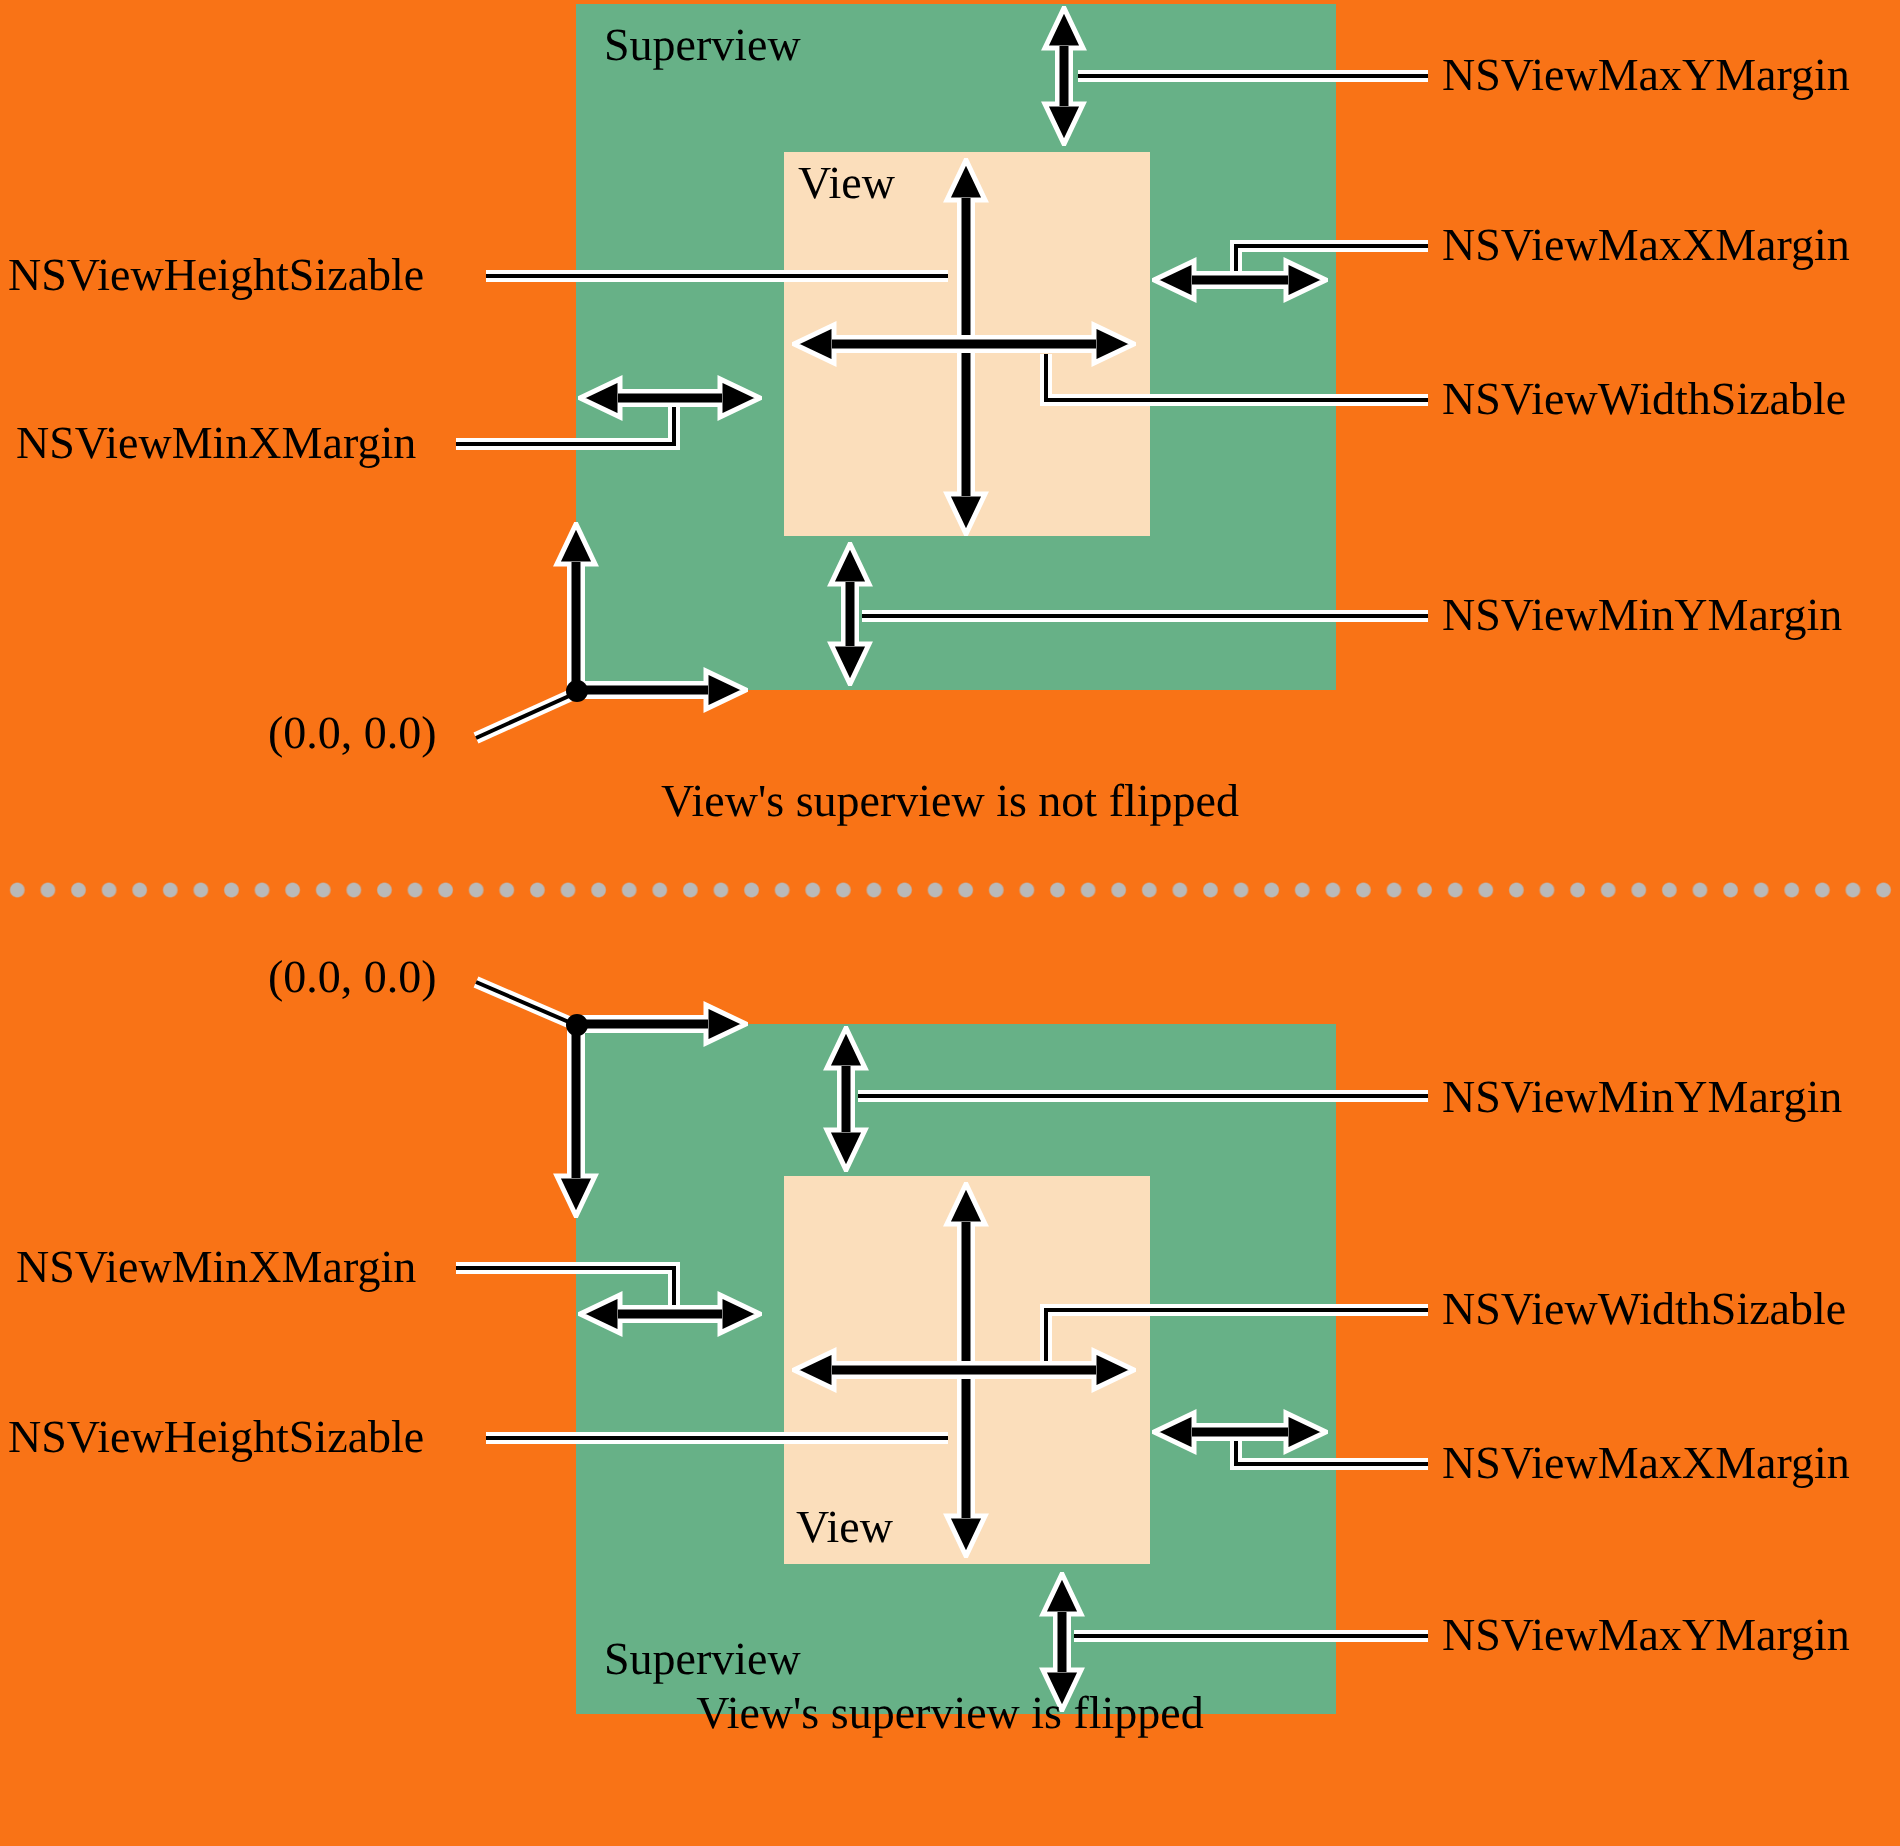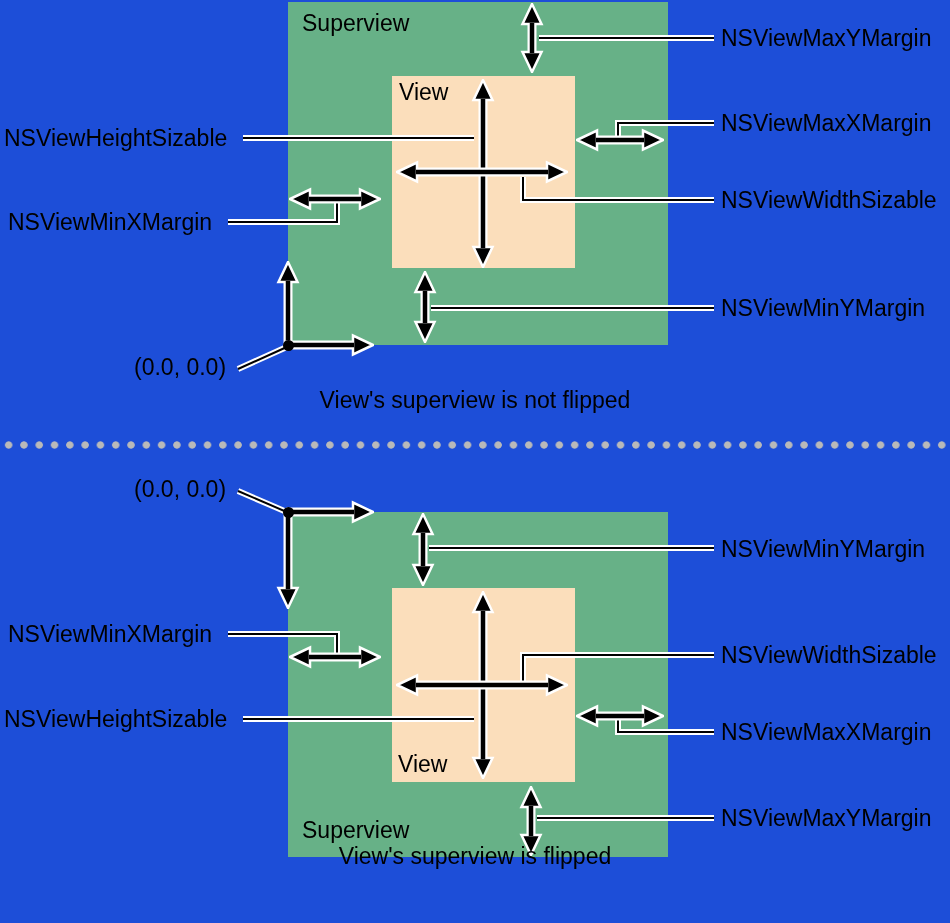--- a/index.html
+++ b/index.html
@@ -1,18 +1,18 @@
 <!DOCTYPE html>
 <html><head>
 <meta charset="utf-8">
 <style>
   *{margin:0;padding:0;box-sizing:border-box}
   html,body{background:#fff}
-  .canvas{position:relative;width:950px;height:923px;background:#1d4ed8;
-          font-family:Liberation Sans, sans-serif;overflow:hidden}
+  .canvas{position:relative;width:950px;height:923px;background:#f97316;
+          font-family:Liberation Serif, serif;overflow:hidden}
   .rect{position:absolute}
   .superview{background:#67b187}
   .view{background:#fbdebb}
   .lbl{position:absolute;font-size:23px;line-height:24px;color:#000;white-space:nowrap}
   .caption{position:absolute;left:0;width:950px;text-align:center;font-size:23px;line-height:25px;color:#000}
   .pl,.arrow{position:absolute}
   .pl svg,.arrow svg{display:block}
   .dot{position:absolute;background:#000;border-radius:50%}
   .divider{position:absolute;left:0;width:950px;
            background-image:radial-gradient(circle,#b9b9b9 3.3px,rgba(185,185,185,0) 4px);

